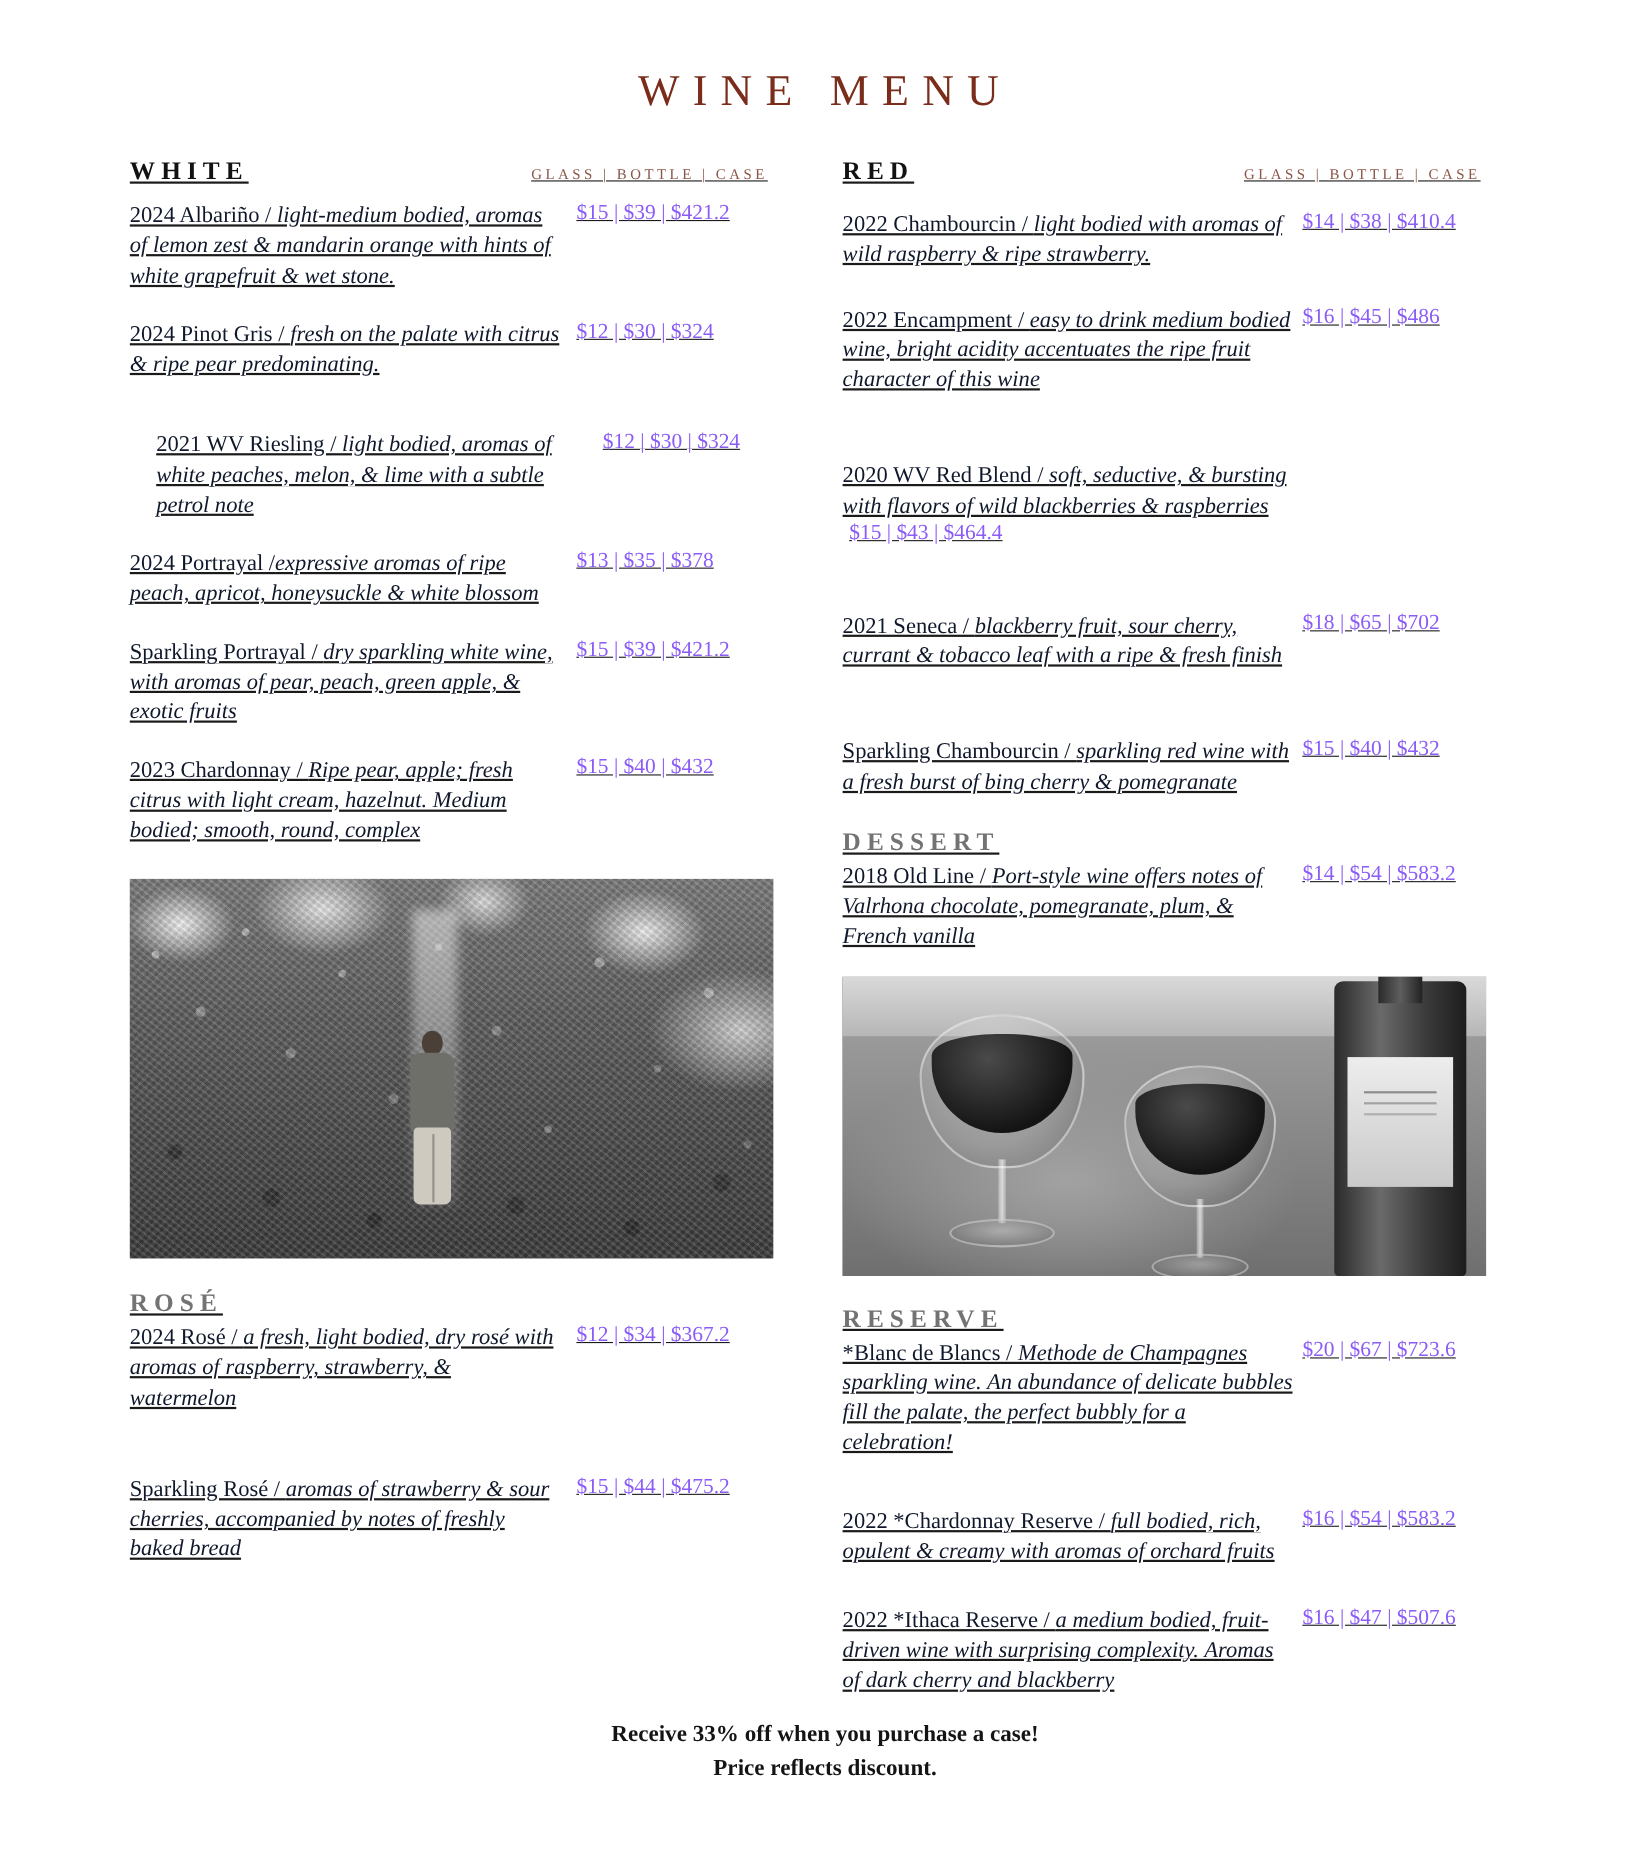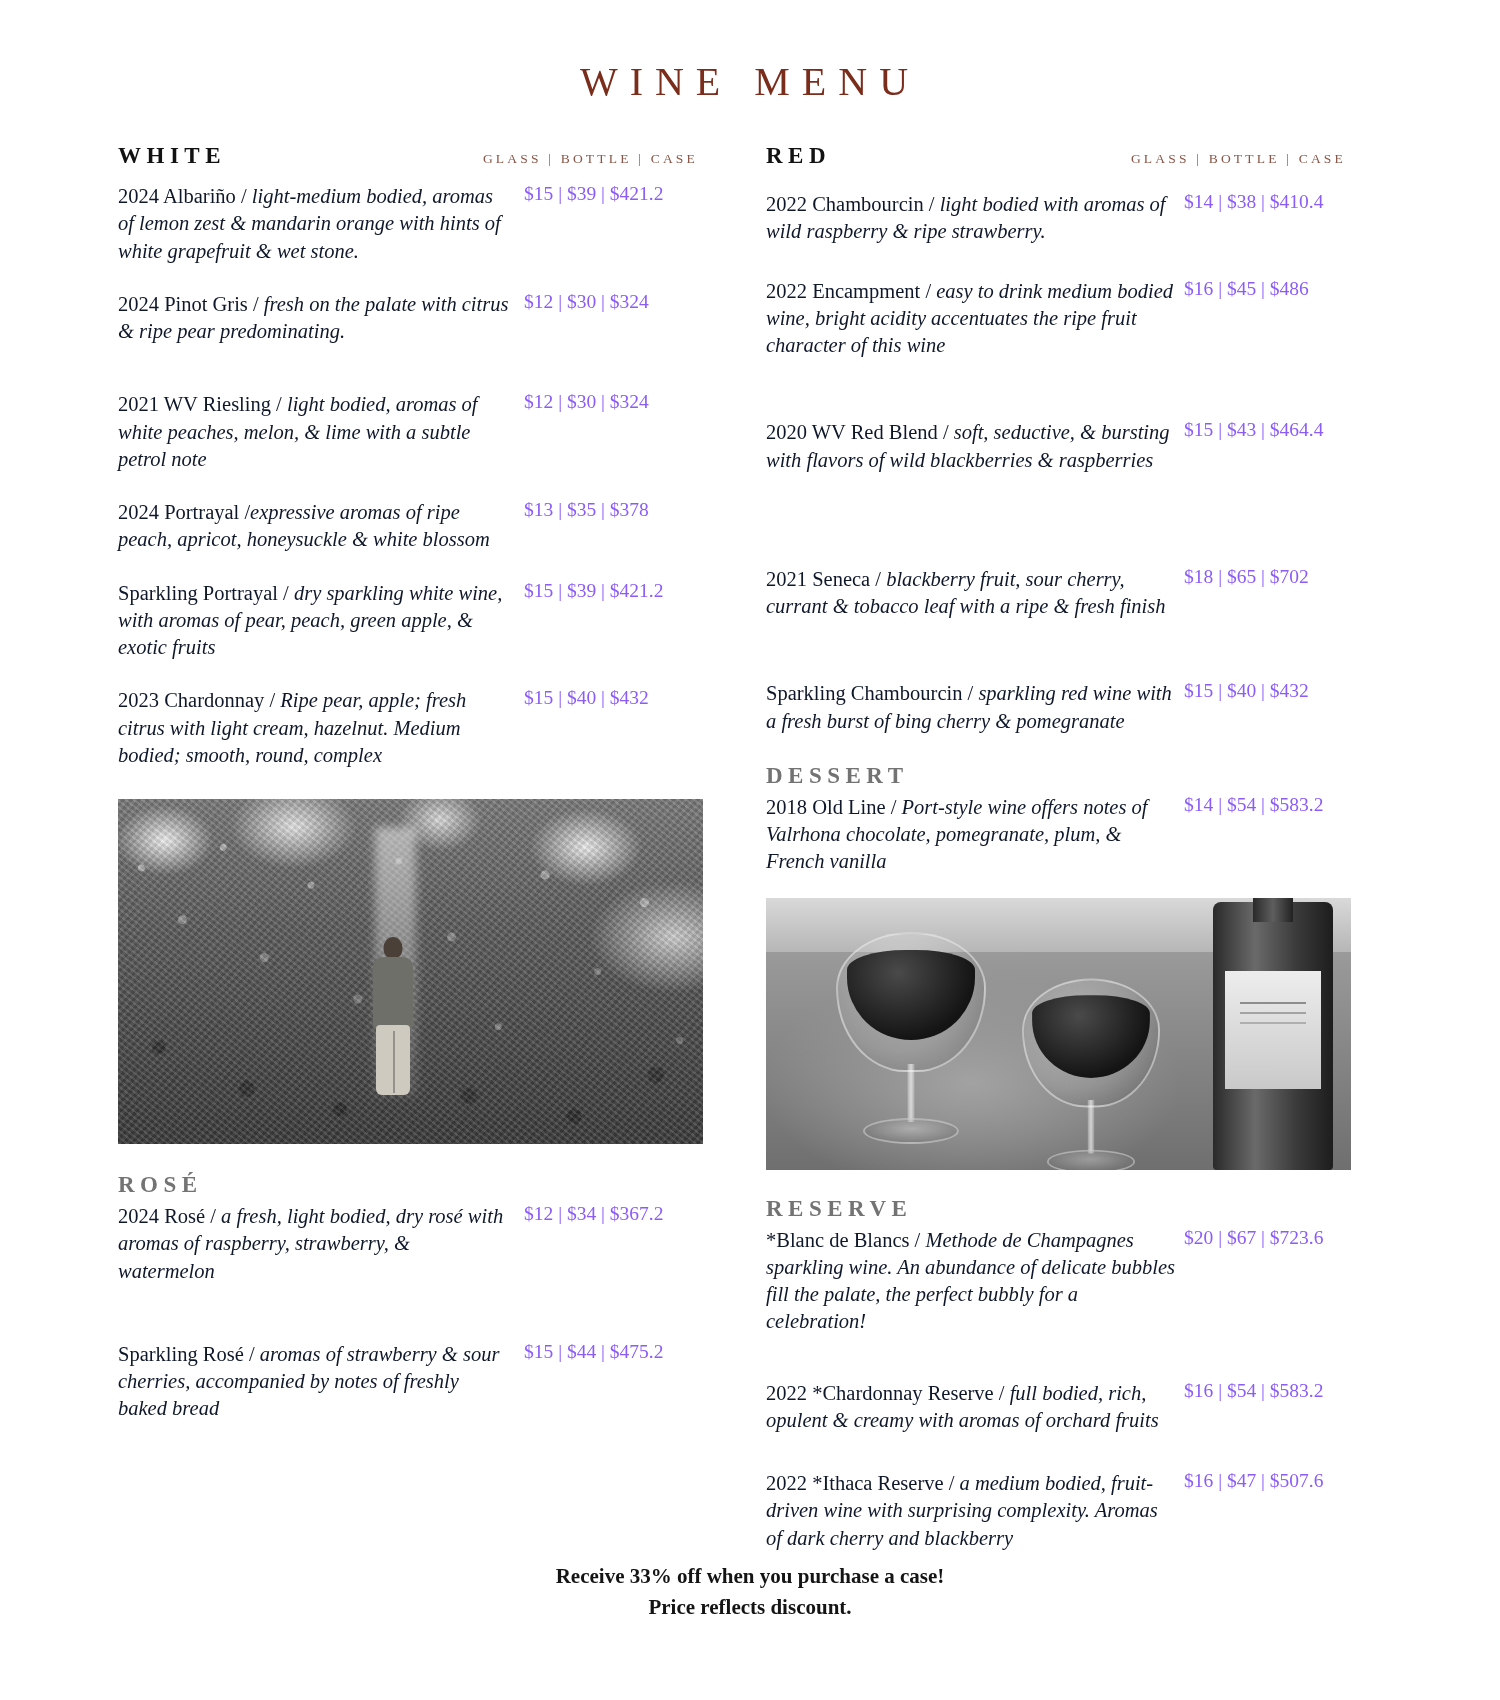--- a/index.html
+++ b/index.html
@@ -32,20 +32,21 @@
     font-family: "Liberation Serif", "DejaVu Serif", serif;
   }
 
   
   .columns {
     display: flex;
     width: 1500px;
     padding: 0 110px 0 118px;
     margin-top: 38px;
     gap: 4px;
+    text-decoration: underline;
   }
   .col-left { width: 580px; flex: none; }
   .col-gap  { width: 60px; flex: none; }
   .col-right { width: 580px; flex: none; }
 
   
   .section-head-row {
     display: flex;
     align-items: baseline;
     justify-content: space-between;
@@ -295,21 +296,21 @@
 
       <div>
         <div class="wine-row" style="margin-bottom:26px;">
           <div class="wine-desc"><span class="wine-name">2024 Albariño / </span><span class="wine-note">light-medium bodied, aromas of lemon zest &amp; mandarin orange with hints of white grapefruit &amp; wet stone.</span></div>
           <div class="wine-price">$15 | $39 | $421.2</div>
         </div>
         <div class="wine-row" style="margin-bottom:46px;">
           <div class="wine-desc"><span class="wine-name">2024 Pinot Gris  / </span><span class="wine-note">fresh on the palate with citrus &amp; ripe pear predominating.</span></div>
           <div class="wine-price">$12 | $30 | $324</div>
         </div>
-        <div class="wine-row" style="margin-bottom:26px;">
+        <div class="wine-row" style="margin-bottom:26px;margin-left:24px;">
           <div class="wine-desc"><span class="wine-name">2021 WV Riesling / </span><span class="wine-note">light bodied, aromas of white peaches, melon, &amp; lime with a subtle petrol note</span></div>
           <div class="wine-price">$12 | $30 | $324</div>
         </div>
         <div class="wine-row" style="margin-bottom:26px;">
           <div class="wine-desc"><span class="wine-name">2024 Portrayal /</span><span class="wine-note">expressive aromas of ripe peach, apricot, honeysuckle &amp; white blossom</span></div>
           <div class="wine-price">$13 | $35 | $378</div>
         </div>
         <div class="wine-row" style="margin-bottom:26px;">
           <div class="wine-desc"><span class="wine-name">Sparkling Portrayal / </span><span class="wine-note">dry sparkling white wine, with aromas of pear, peach, green apple, &amp; exotic fruits</span></div>
           <div class="wine-price">$15 | $39 | $421.2</div>
@@ -359,21 +360,21 @@
 
       <div>
         <div class="wine-row" style="margin-bottom:32px;">
           <div class="wine-desc"><span class="wine-name">2022 Chambourcin / </span><span class="wine-note">light bodied with aromas of wild raspberry  &amp; ripe strawberry.</span></div>
           <div class="wine-price">$14 | $38 | $410.4</div>
         </div>
         <div class="wine-row" style="margin-bottom:60px;">
           <div class="wine-desc"><span class="wine-name">2022 Encampment / </span><span class="wine-note">easy to drink medium bodied wine, bright acidity accentuates the ripe fruit character of this wine</span></div>
           <div class="wine-price">$16 | $45 | $486</div>
         </div>
-        <div class="wine-row" style="margin-bottom:92px;">
+        <div class="wine-row" style="margin-bottom:60px;flex-direction:column;">
           <div class="wine-desc"><span class="wine-name">2020 WV Red Blend / </span><span class="wine-note">soft, seductive, &amp; bursting with flavors of wild blackberries &amp; raspberries</span></div>
           <div class="wine-price">$15 | $43 | $464.4</div>
         </div>
         <div class="wine-row" style="margin-bottom:60px;">
           <div class="wine-desc"><span class="wine-name">2021 Seneca / </span><span class="wine-note">blackberry fruit, sour cherry, currant &amp; tobacco leaf with a ripe &amp;  fresh finish</span></div>
           <div class="wine-price">$18 | $65 | $702</div>
         </div>
         <div class="wine-row" style="margin-bottom:28px;">
           <div class="wine-desc"><span class="wine-name">Sparkling Chambourcin / </span><span class="wine-note">sparkling red wine with a fresh burst of bing cherry &amp; pomegranate</span></div>
           <div class="wine-price">$15 | $40 | $432</div>

